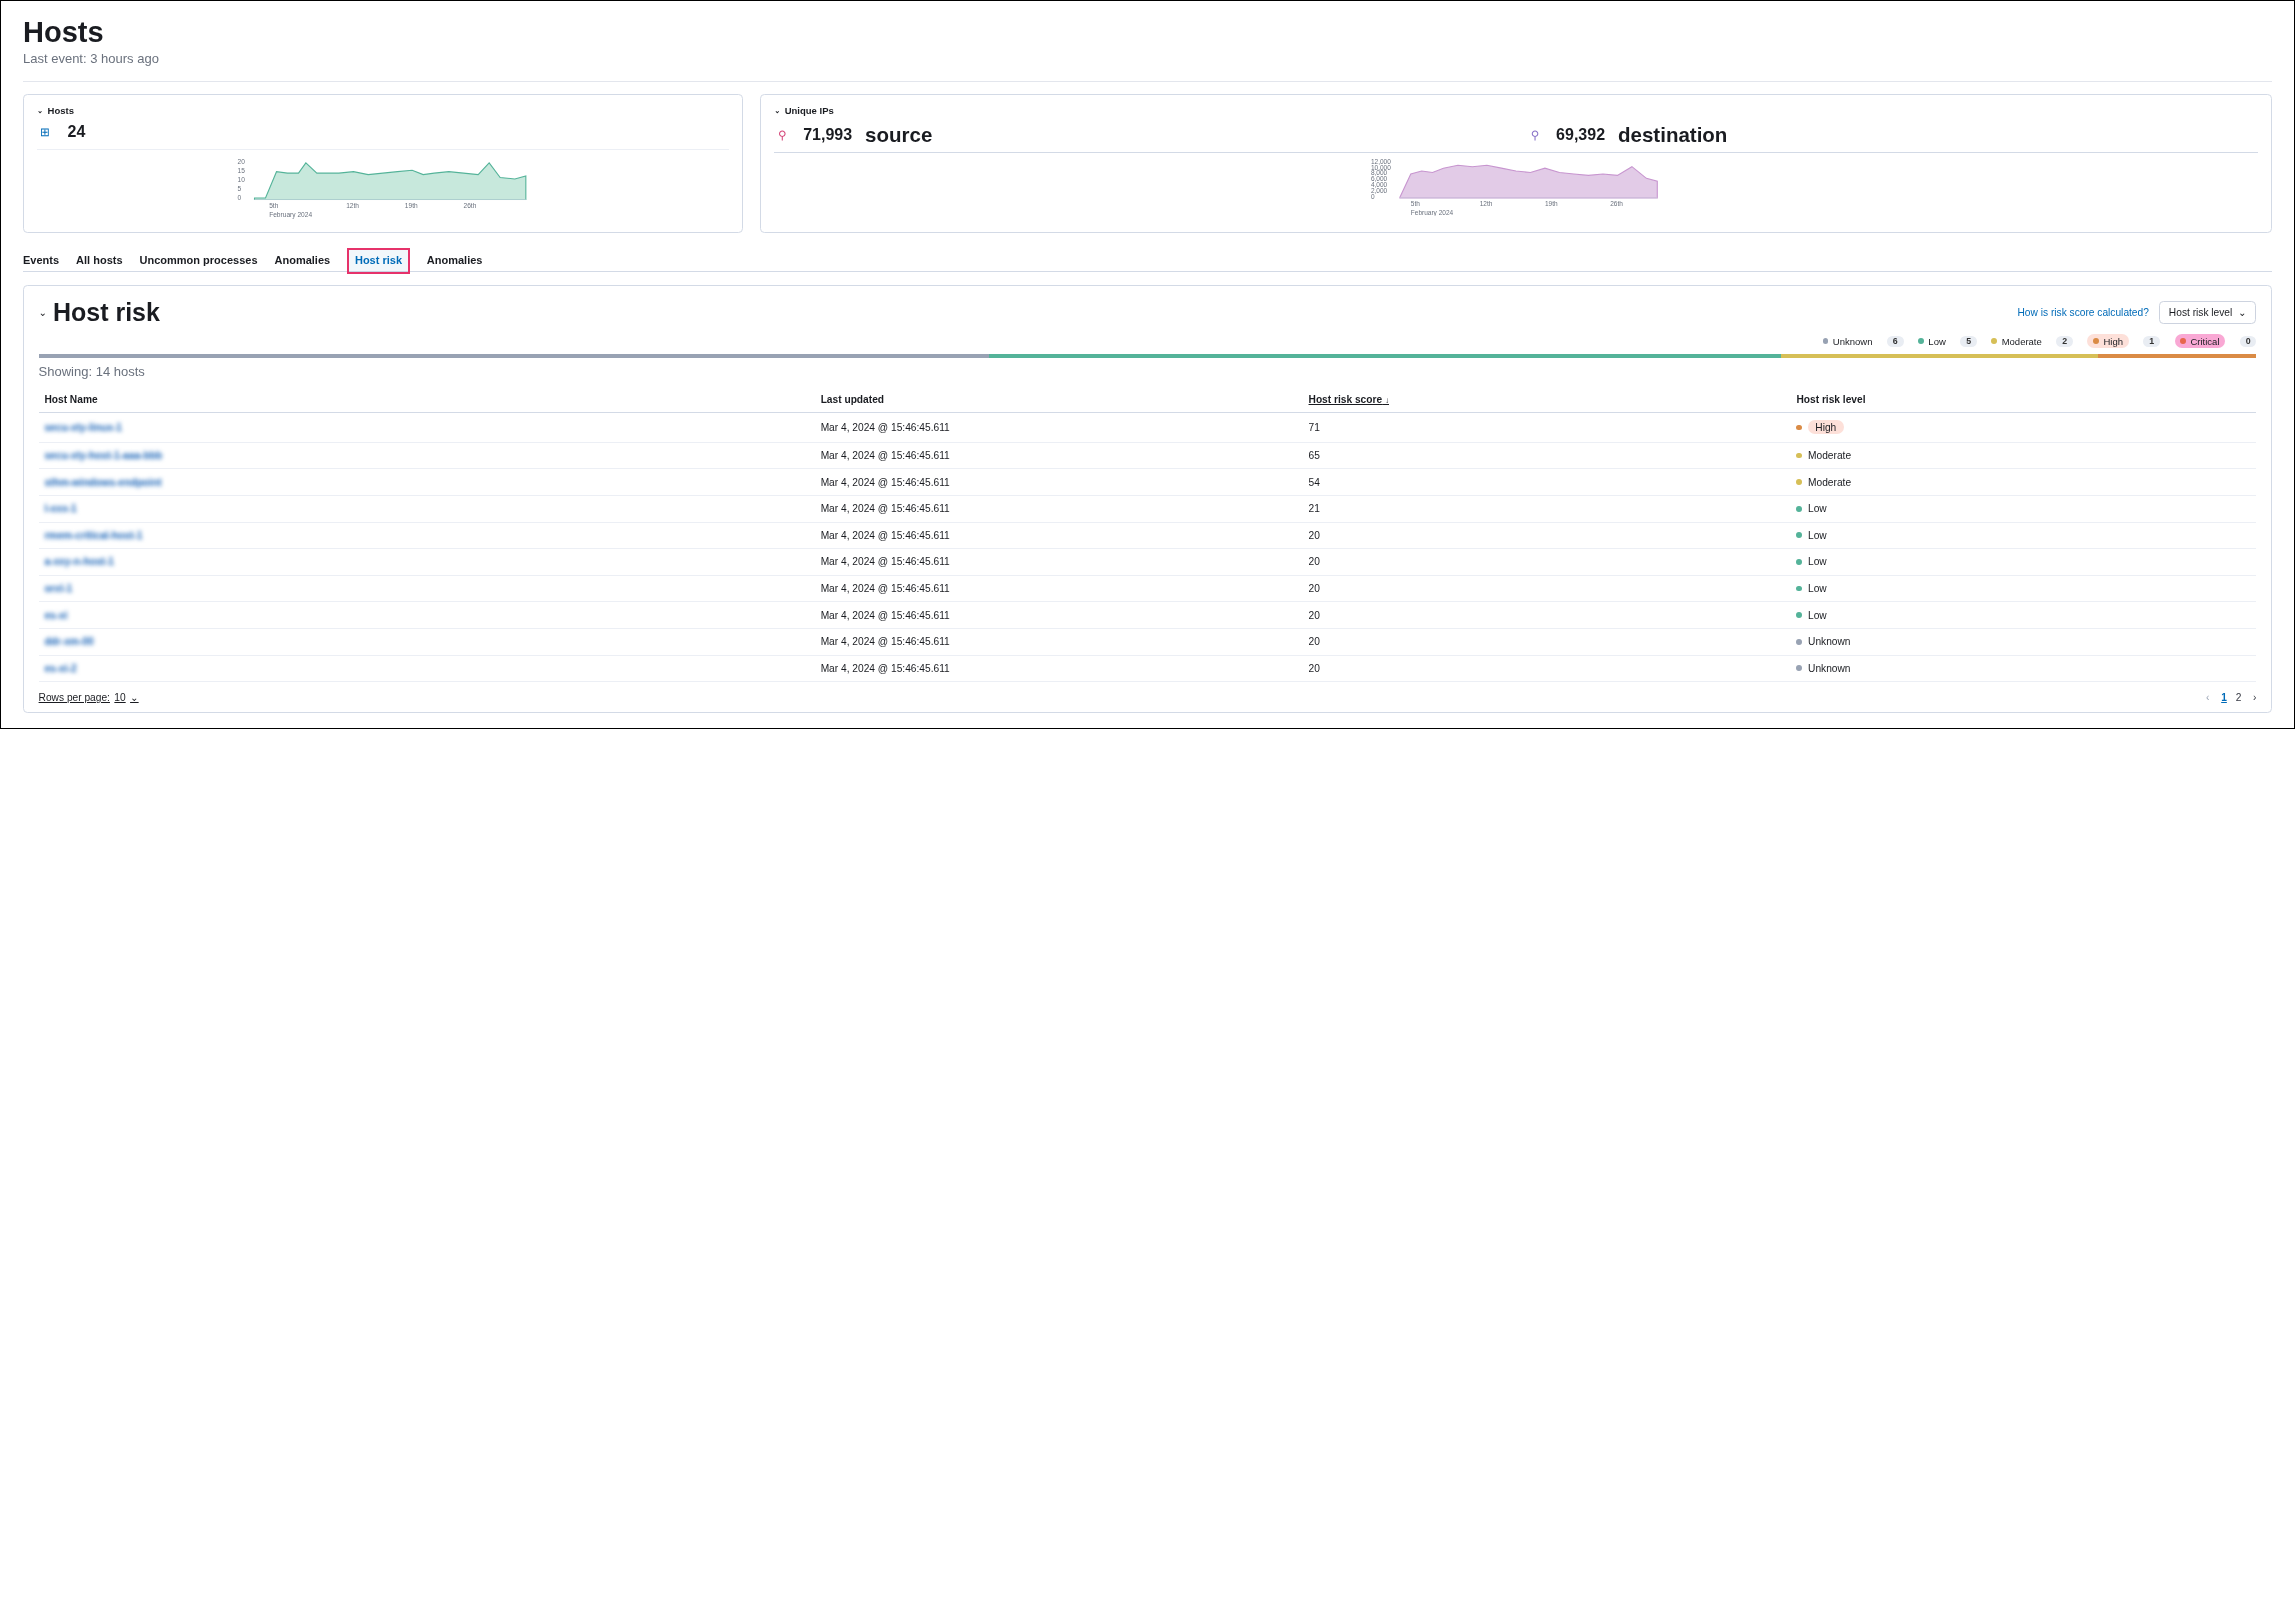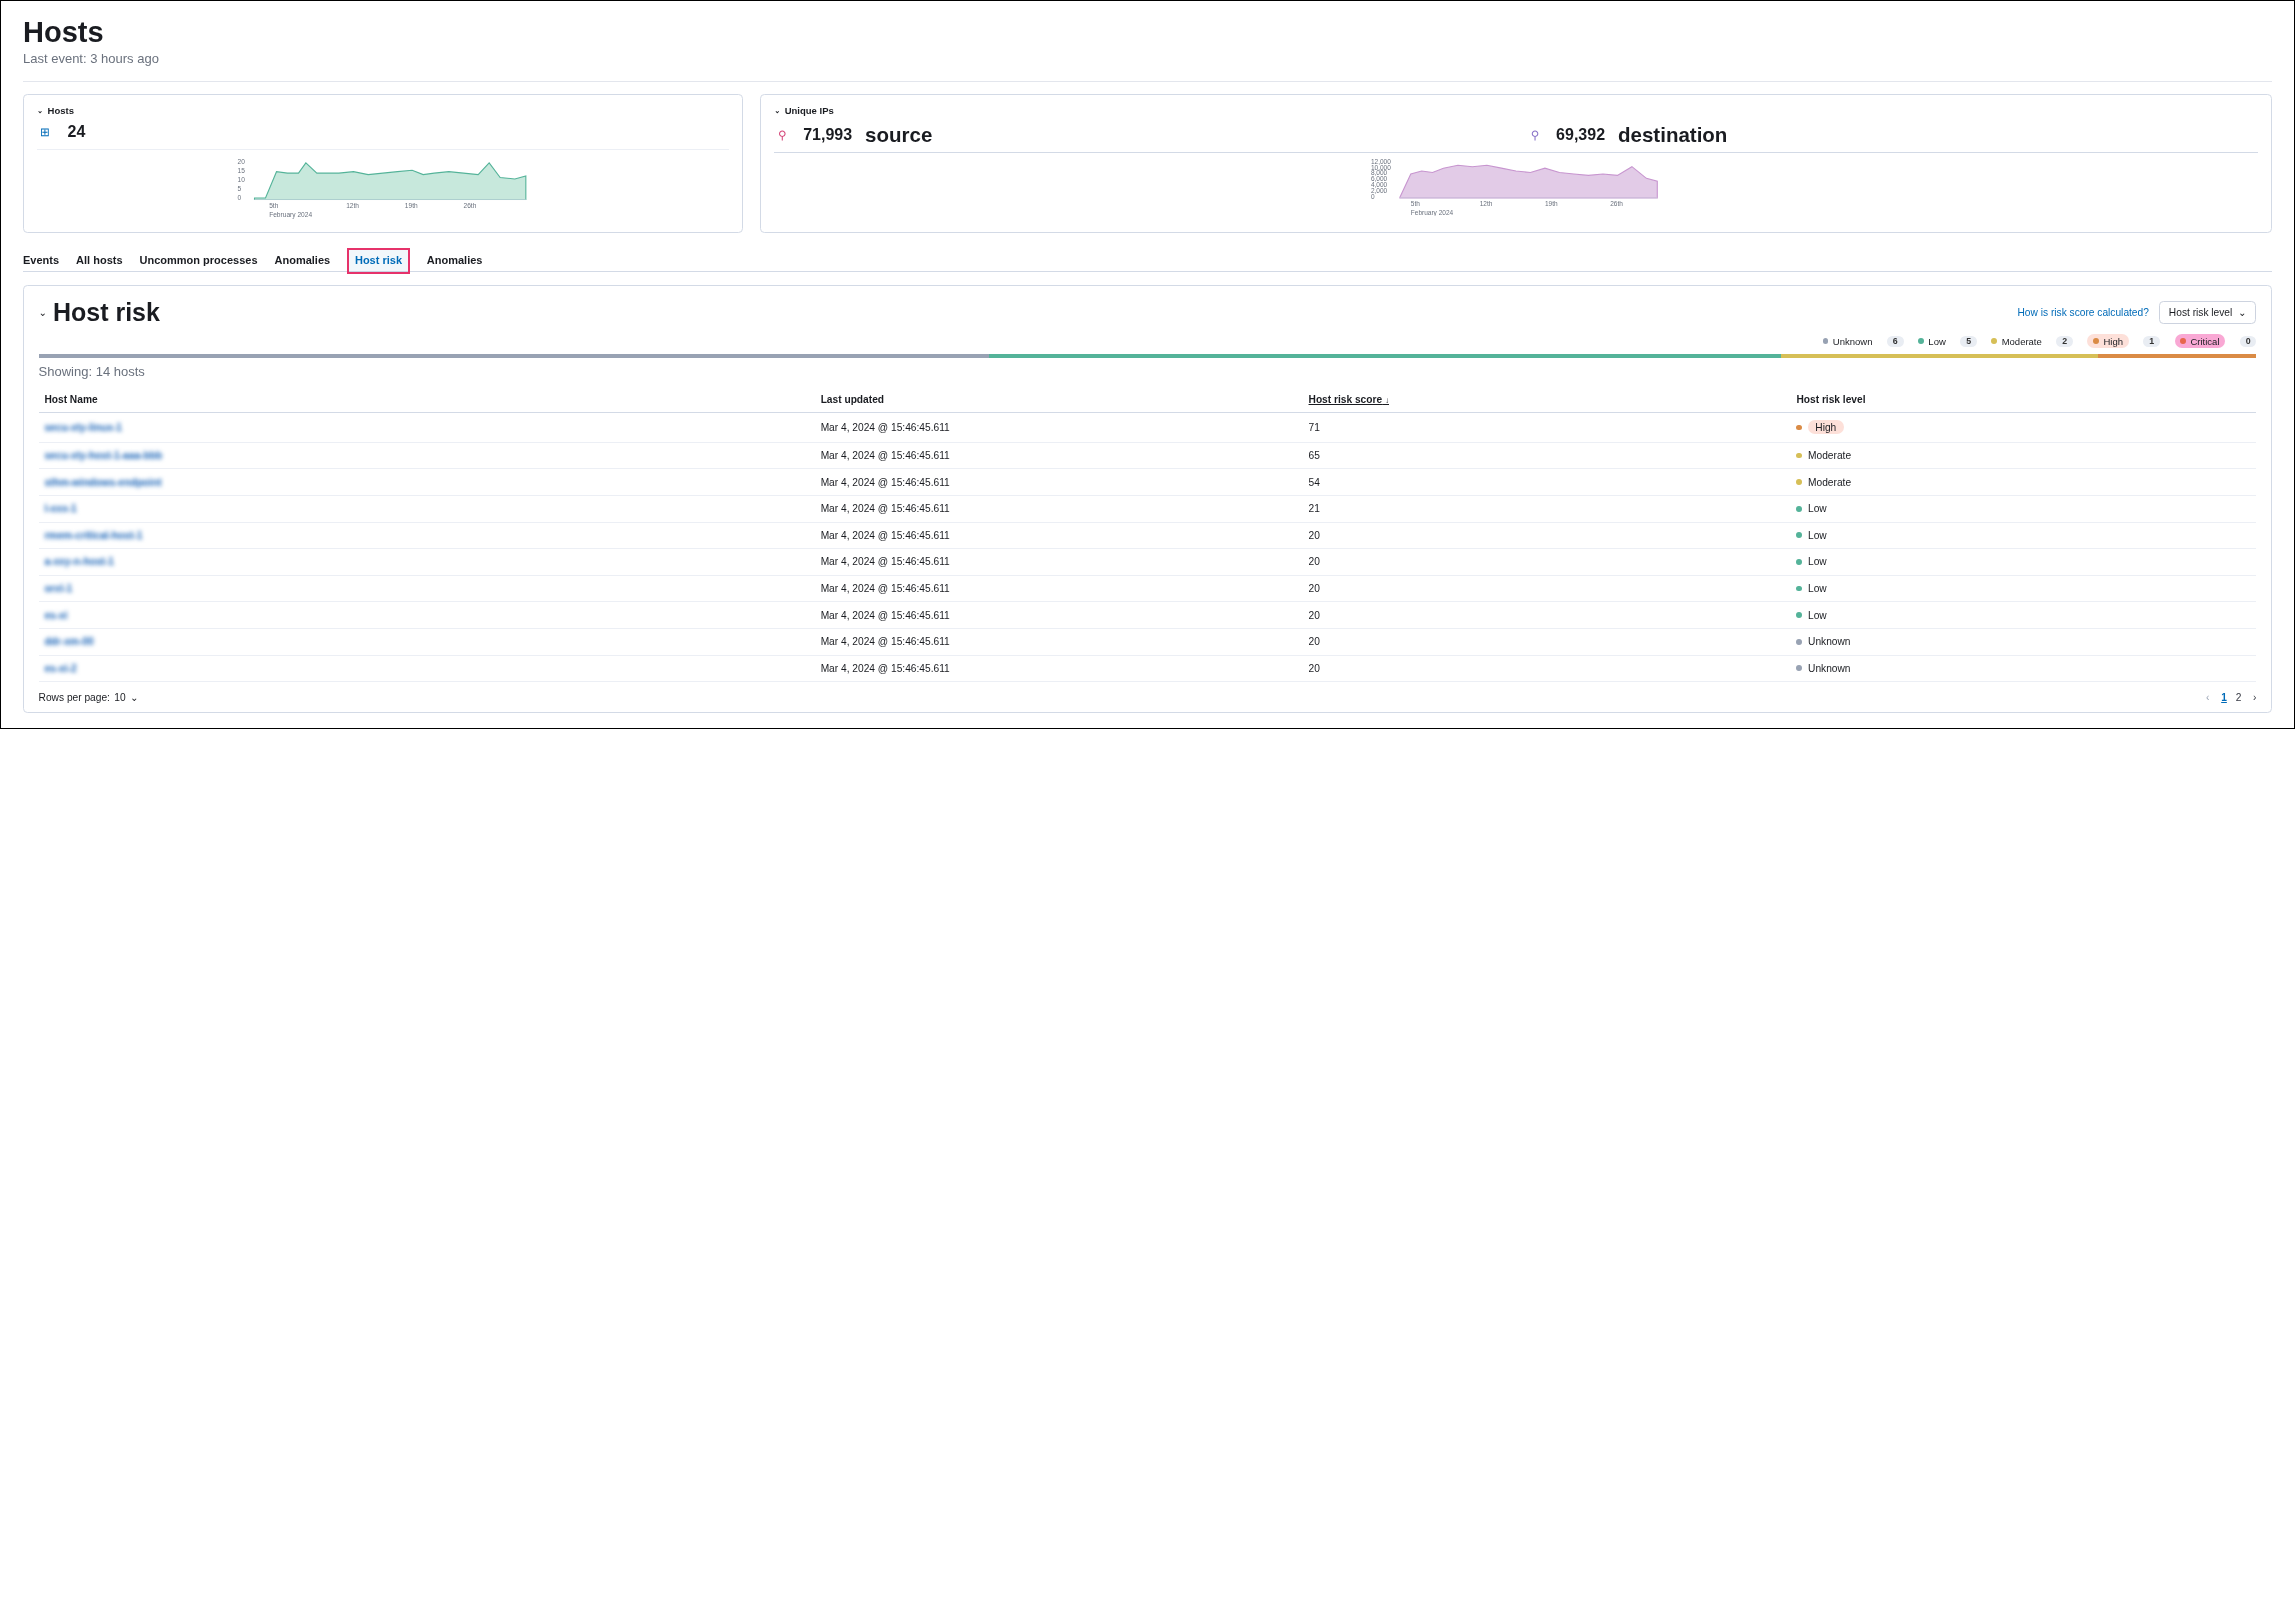--- a/index.html
+++ b/index.html
@@ -59,21 +59,21 @@
 .showing { font-size: 13px; color: #6a717d; margin-bottom: 8px; }
 table { width: 100%; border-collapse: collapse; font-size: 10.2px; }
 th { text-align: left; font-weight: 600; padding: 7.3px 5.8px; border-bottom: 0.7px solid #d3dae6; font-size: 10.2px; }
 td { padding: 7.3px 5.8px; border-bottom: 0.7px solid #eceff5; }
 .host-link { color: #1561b6; font-weight: 700; filter: blur(2.2px); cursor: pointer; }
 .risk-cell { display: flex; align-items: center; gap: 5.8px; }
 .risk-pill { padding: 1.5px 7.3px; border-radius: 8.8px; font-size: 10.2px; }
 .risk-pill-high { background: #fde0d9; }
 .sort-icon { font-size: 8px; }
 .footer { display: flex; justify-content: space-between; align-items: center; margin-top: 10.2px; font-size: 10.2px; }
-.rpp { display: flex; align-items: flex-end; gap: 4.4px; cursor: pointer; }
+.rpp { display: flex; align-items: flex-end; gap: 4.4px; cursor: pointer; text-decoration: underline; }
 .pagination { display: flex; align-items: center; gap: 7.3px; }
 .pg { cursor: pointer; color: #343741; padding: 2.9px 4.4px; }
 .pg.active { color: #006bb8; font-weight: 700; text-decoration: underline; }
 .pg-arrow { color: #98a2b3; cursor: pointer; }
 .pg-arrow.enabled { color: #343741; }
 .hr-under { border-bottom: 0.7px solid #d3dae6; margin: 4.4px 0 5.8px 0; }
 .col-hn { width: 35%; }
 .col-lu { width: 22%; }
 .col-sc { width: 22%; text-decoration: underline; }
 .col-lv { width: 21%; }

